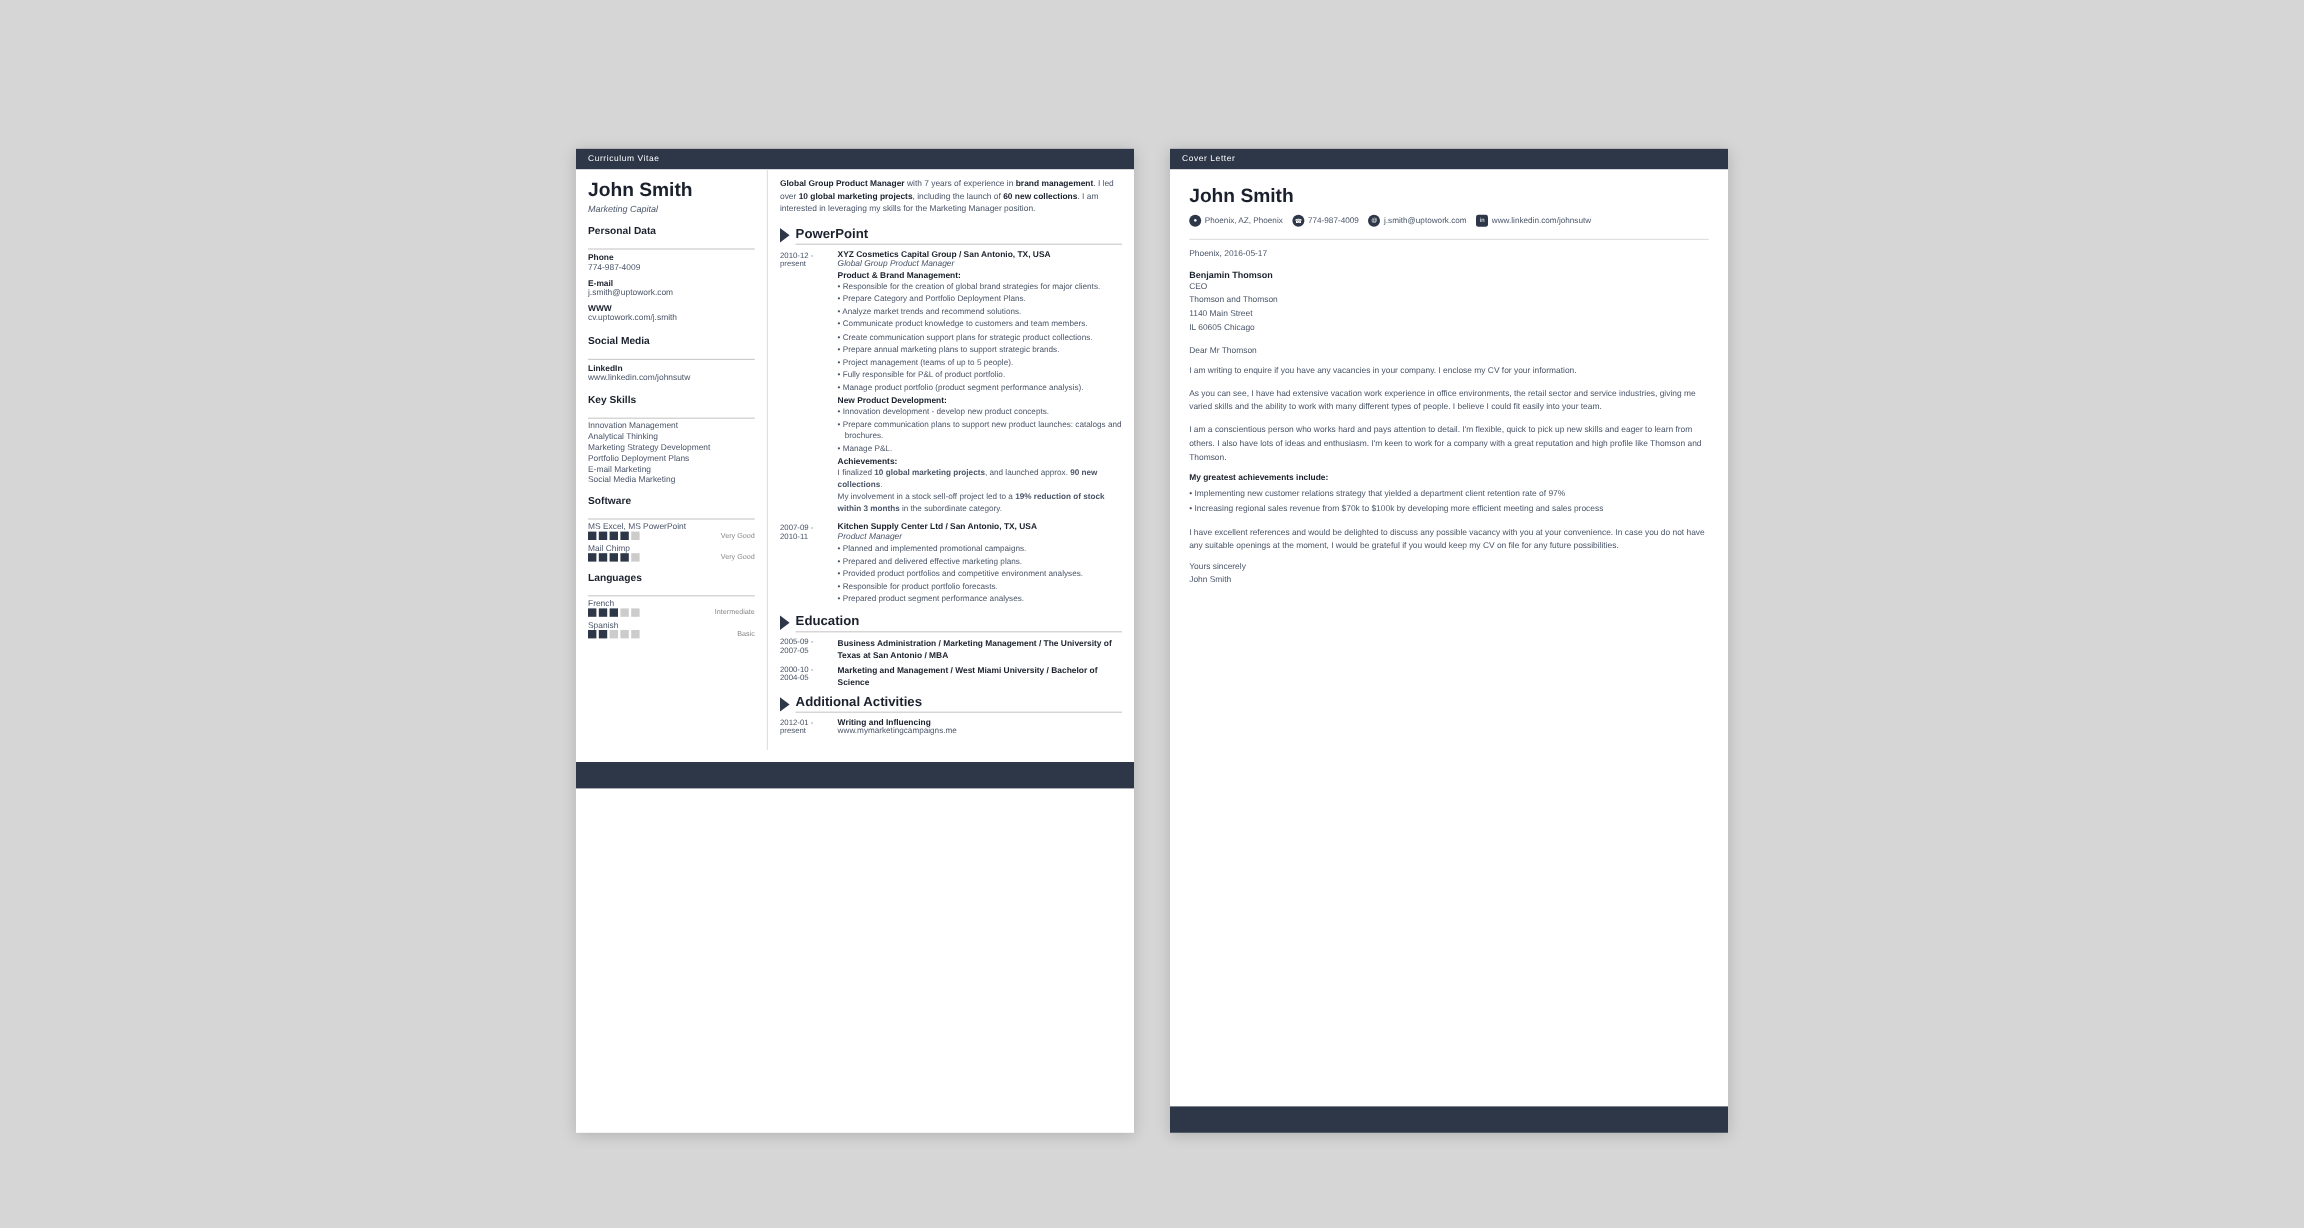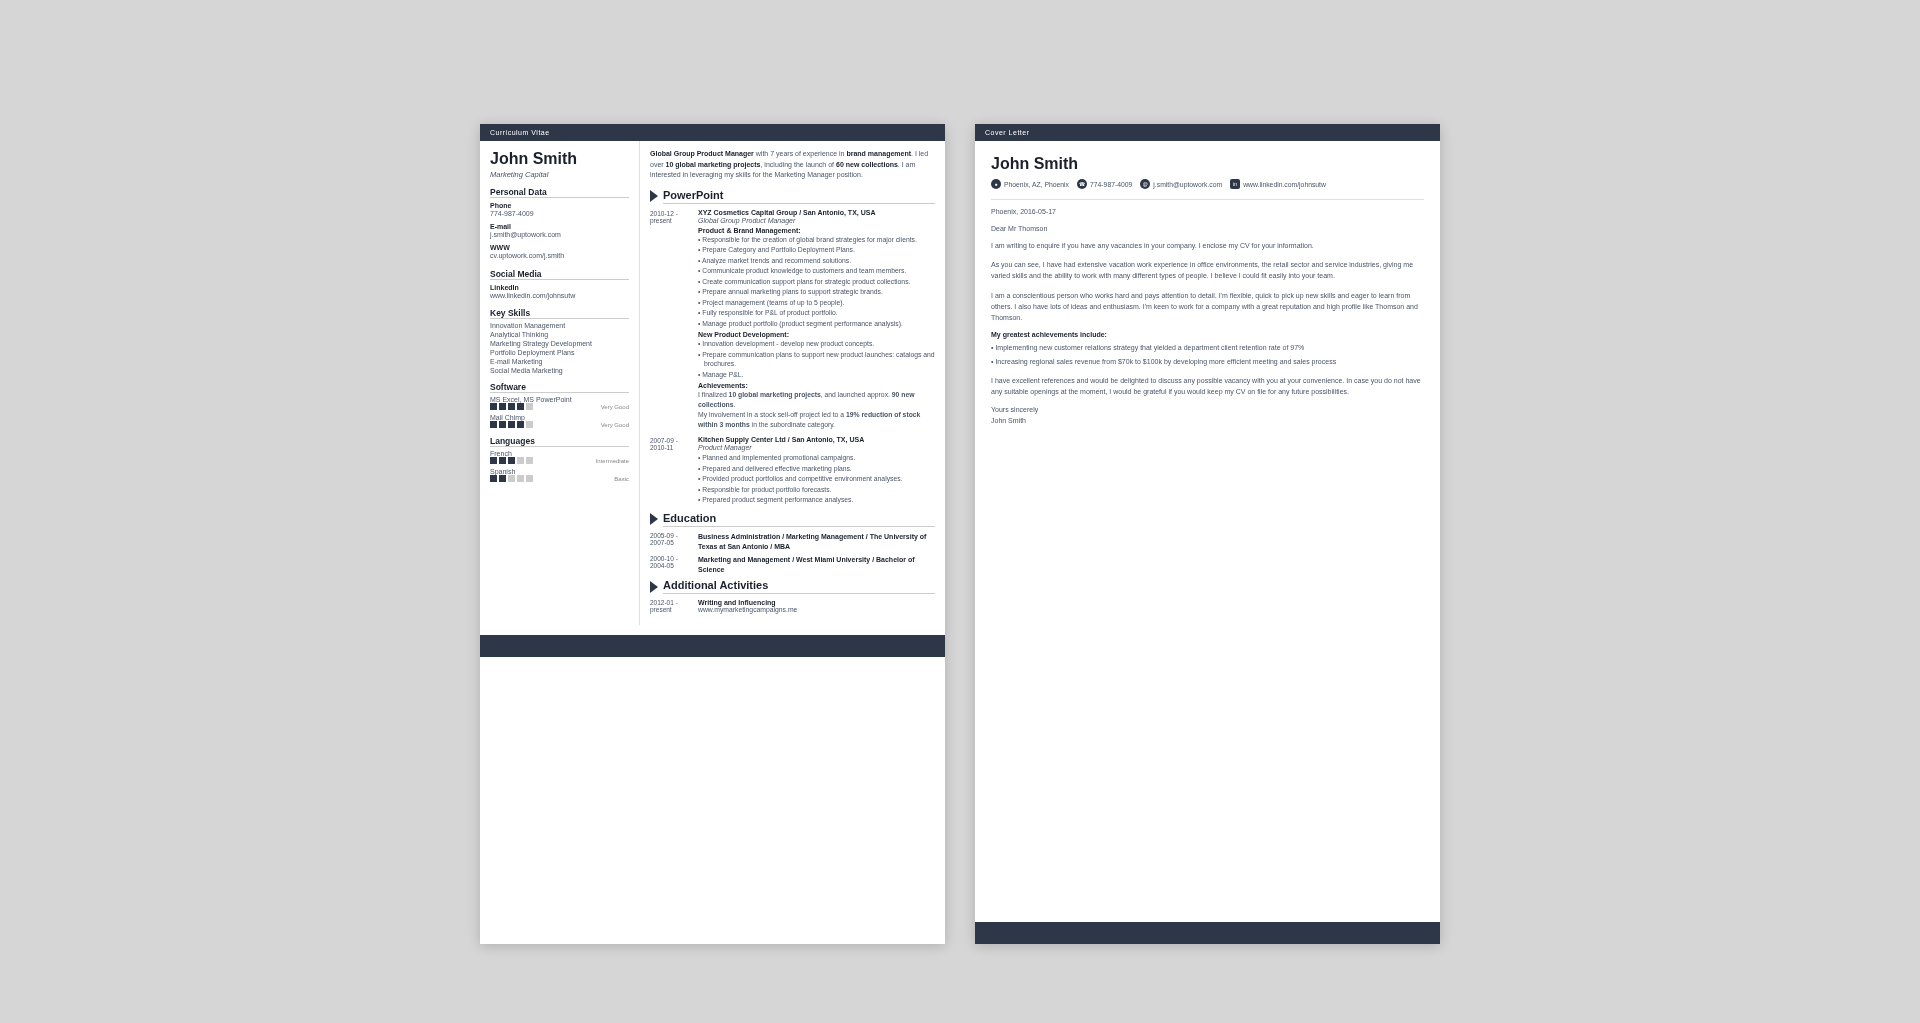--- a/index.html
+++ b/index.html
@@ -60,21 +60,21 @@
       color: #4a5568;
       font-style: italic;
       margin-bottom: 8px;
     }
     .cv-section-title {
       font-size: 8.5px;
       font-weight: bold;
       color: #1a202c;
       margin-top: 8px;
       margin-bottom: 3px;
-      padding-bottom: 0;
+      padding-bottom: 10px;
       border-bottom: 1px solid #ccc;
     }
     .cv-label {
       font-size: 7px;
       font-weight: bold;
       color: #1a202c;
       margin-top: 4px;
     }
     .cv-value {
       font-size: 7px;
@@ -554,20 +554,27 @@
         <div class="cl-contact-item">
           <div class="contact-icon" style="border-radius:2px;">in</div>
           <span>www.linkedin.com/johnsutw</span>
         </div>
       </div>
 
       <hr class="cl-divider">
 
       <div class="cl-date">Phoenix, 2016-05-17</div>
 
+      <div class="cl-recipient">
+        <div class="cl-recipient-name">Benjamin Thomson</div>
+        <div class="cl-recipient-info">CEO</div>
+        <div class="cl-recipient-info">Thomson and Thomson</div>
+        <div class="cl-recipient-info">1140 Main Street</div>
+        <div class="cl-recipient-info">IL 60605 Chicago</div>
+      </div>
 
       <div class="cl-salutation">Dear Mr Thomson</div>
 
       <div class="cl-paragraph">I am writing to enquire if you have any vacancies in your company. I enclose my CV for your information.</div>
 
       <div class="cl-paragraph">As you can see, I have had extensive vacation work experience in office environments, the retail sector and service industries, giving me varied skills and the ability to work with many different types of people. I believe I could fit easily into your team.</div>
 
       <div class="cl-paragraph">I am a conscientious person who works hard and pays attention to detail. I'm flexible, quick to pick up new skills and eager to learn from others. I also have lots of ideas and enthusiasm. I'm keen to work for a company with a great reputation and high profile like Thomson and Thomson.</div>
 
       <div class="cl-achievements-title">My greatest achievements include:</div>

